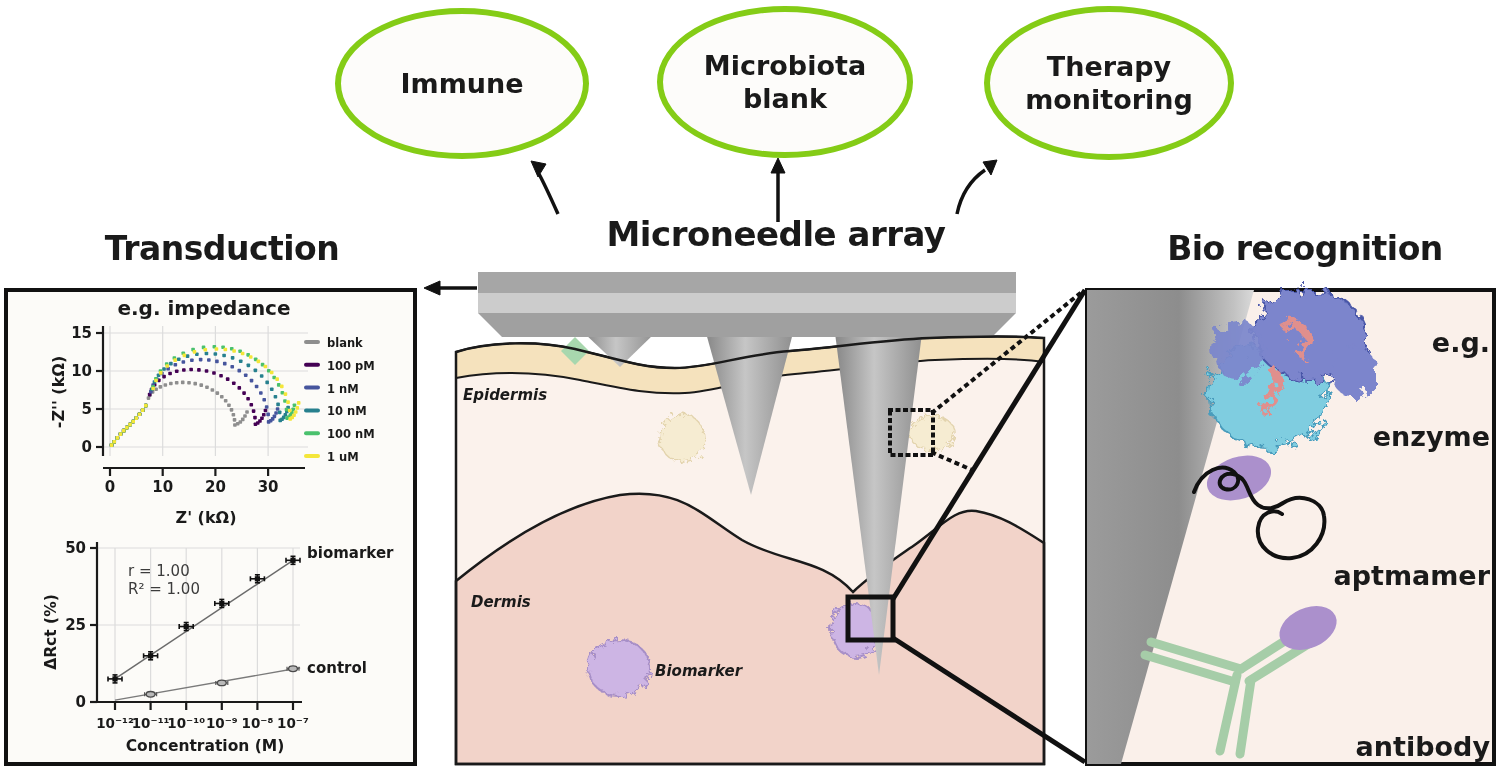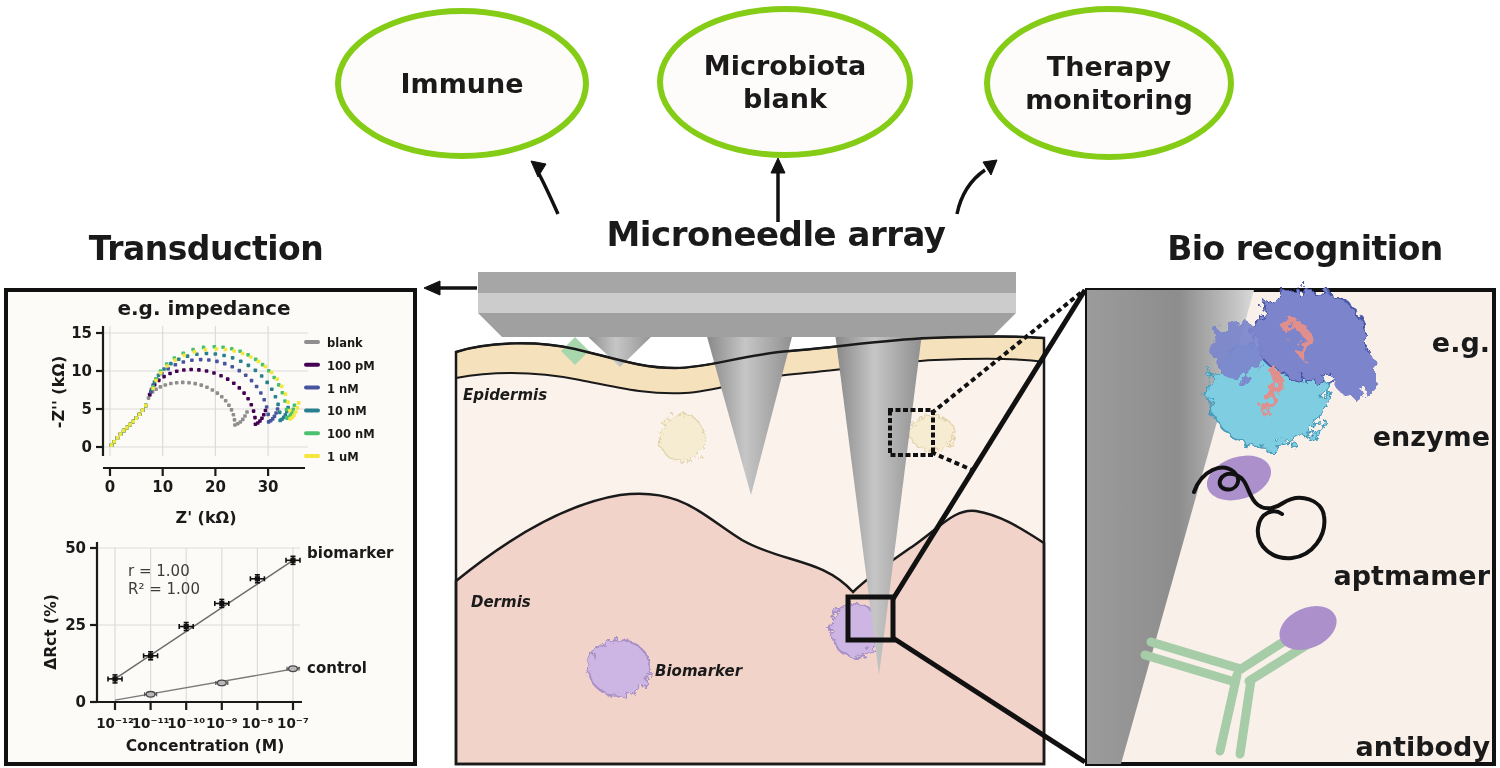--- a/index.html
+++ b/index.html
@@ -3,21 +3,21 @@
 <meta charset="utf-8">
 <style>
   html,body{margin:0;padding:0;background:#ffffff;}
   #stage{position:relative;width:1500px;height:768px;background:#ffffff;overflow:hidden;
          font-family:"DejaVu Sans","Liberation Sans",sans-serif;color:#1a1a1a;}
   .panel{position:absolute;border:4px solid #111;box-sizing:border-box;}
   #left-panel{left:4px;top:288px;width:413px;height:478px;background:#fcfbf8;}
   #right-panel{left:1085px;top:288px;width:411px;height:478px;background:#faf0ea;}
   #main-svg{position:absolute;left:0;top:0;}
   .ttl{position:absolute;font-weight:bold;text-align:center;letter-spacing:-0.5px;}
-  #t-trans{left:56px;top:229px;width:300px;font-size:33px;}
+  #t-trans{left:72px;top:229px;width:300px;font-size:33px;}
   #t-needle{left:576px;top:214px;width:400px;font-size:34px;}
   #t-bio{left:1125px;top:229px;width:360px;font-size:33px;}
   .bubble{position:absolute;border:6px solid #84cc16;border-radius:50%;background:#fdfcfa;
           display:flex;flex-direction:column;align-items:center;justify-content:center;
           font-weight:bold;font-size:27px;line-height:33px;text-align:center;}
   #bubble-1{left:335px;top:8px;width:242px;height:139px;}
   #bubble-2{left:657px;top:6px;width:244px;height:140px;}
   #bubble-3{left:984px;top:6px;width:238px;height:142px;}
   .skin-lab{position:absolute;font-weight:bold;font-size:15px;font-style:italic;}
   #lab-epi{left:463px;top:386px;}

